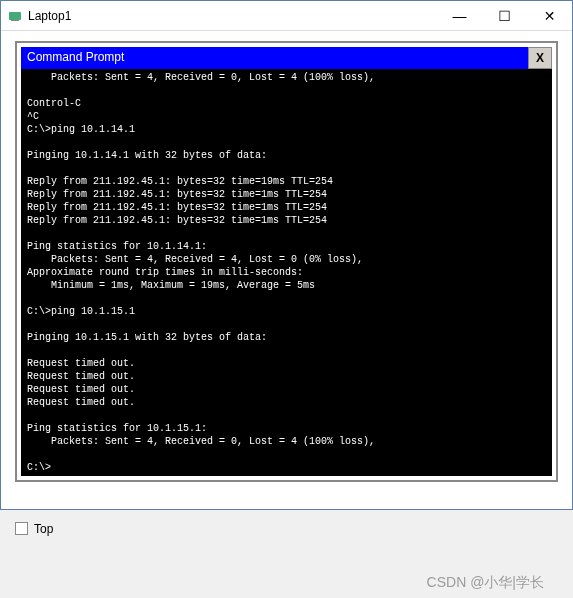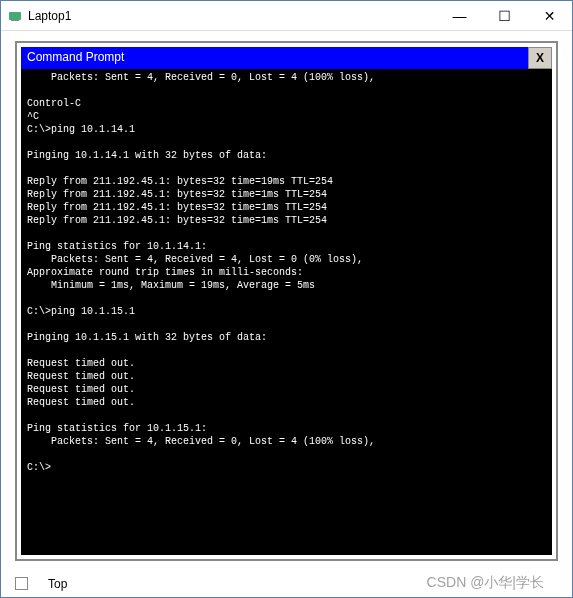--- a/index.html
+++ b/index.html
@@ -1,35 +1,35 @@
 <!DOCTYPE html>
 <html><head>
   <meta charset="utf-8">
   <style>
     * { margin: 0; padding: 0; box-sizing: border-box; }
     body { font-family: "Segoe UI", Tahoma, sans-serif; font-size: 12px; background: #f0f0f0; width: 573px; height: 598px; overflow: hidden; position: relative; }
-    .window { width: 573px; height: 598px; background: #fff; border: 1px solid #5a7ea8; display: flex; flex-direction: column; }
+    .window { width: 573px; height: 510px; background: #fff; border: 1px solid #5a7ea8; display: flex; flex-direction: column; }
     .titlebar { height: 30px; background: #fff; display: flex; align-items: center; padding-left: 6px; border-bottom: 1px solid #ddd; }
     .titlebar-icon { width: 16px; height: 16px; margin-right: 5px; }
     .titlebar-title { flex: 1; font-size: 12px; color: #000; }
     .titlebar-controls { display: flex; height: 100%; }
     .titlebar-btn { width: 45px; height: 29px; display: flex; align-items: center; justify-content: center; cursor: pointer; font-size: 14px; color: #000; }
     .tabs { display: flex; padding: 8px 12px 0 12px; gap: 4px; font-size: 12px; }
     .tab { padding: 4px 14px; cursor: pointer; color: #000; border-bottom: 2px solid transparent; }
     .tab.active { color: #0078d4; border-bottom: 2px solid #0078d4; }
     .content { flex: 1; padding: 10px 14px; display: flex; flex-direction: column; }
     .cmd-container { border: 2px solid #888; background: #fff; flex: 1; display: flex; flex-direction: column; padding: 4px; }
     .cmd-header { display: flex; align-items: stretch; height: 22px; }
     .cmd-title { flex: 1; background: #0000ff; color: #fff; font-size: 12px; padding: 3px 6px; }
     .cmd-close { width: 24px; background: #d4d0c8; border: 1px solid #888; display: flex; align-items: center; justify-content: center; cursor: pointer; font-size: 12px; font-weight: bold; }
     .terminal { flex: 1; background: #000; color: #fff; font-family: "Courier New", monospace; font-size: 10px; line-height: 1.3; padding: 2px 6px; overflow-y: auto; white-space: pre; position: relative; }
     .terminal::-webkit-scrollbar { width: 14px; }
     .terminal::-webkit-scrollbar-track { background: #2a2a2a; }
     .terminal::-webkit-scrollbar-thumb { background: #6b6b6b; }
-    .bottom-bar { padding: 6px 14px; display: flex; align-items: flex-start; gap: 20px; }
+    .bottom-bar { padding: 6px 14px; display: flex; align-items: flex-start; gap: 6px; margin-top: 24px; }
     .checkbox { width: 13px; height: 13px; border: 1px solid #888; background: #fff; cursor: pointer; }
     .watermark { position: absolute; bottom: 6px; right: 29px; font-size: 14px; color: rgba(120,120,120,0.7); font-family: sans-serif; pointer-events: none; }
   </style>
 </head>
 <body>
 
 <div class="window">
   <div class="titlebar">
     <span class="titlebar-icon">
       <svg viewBox="0 0 16 16" width="16" height="16">

